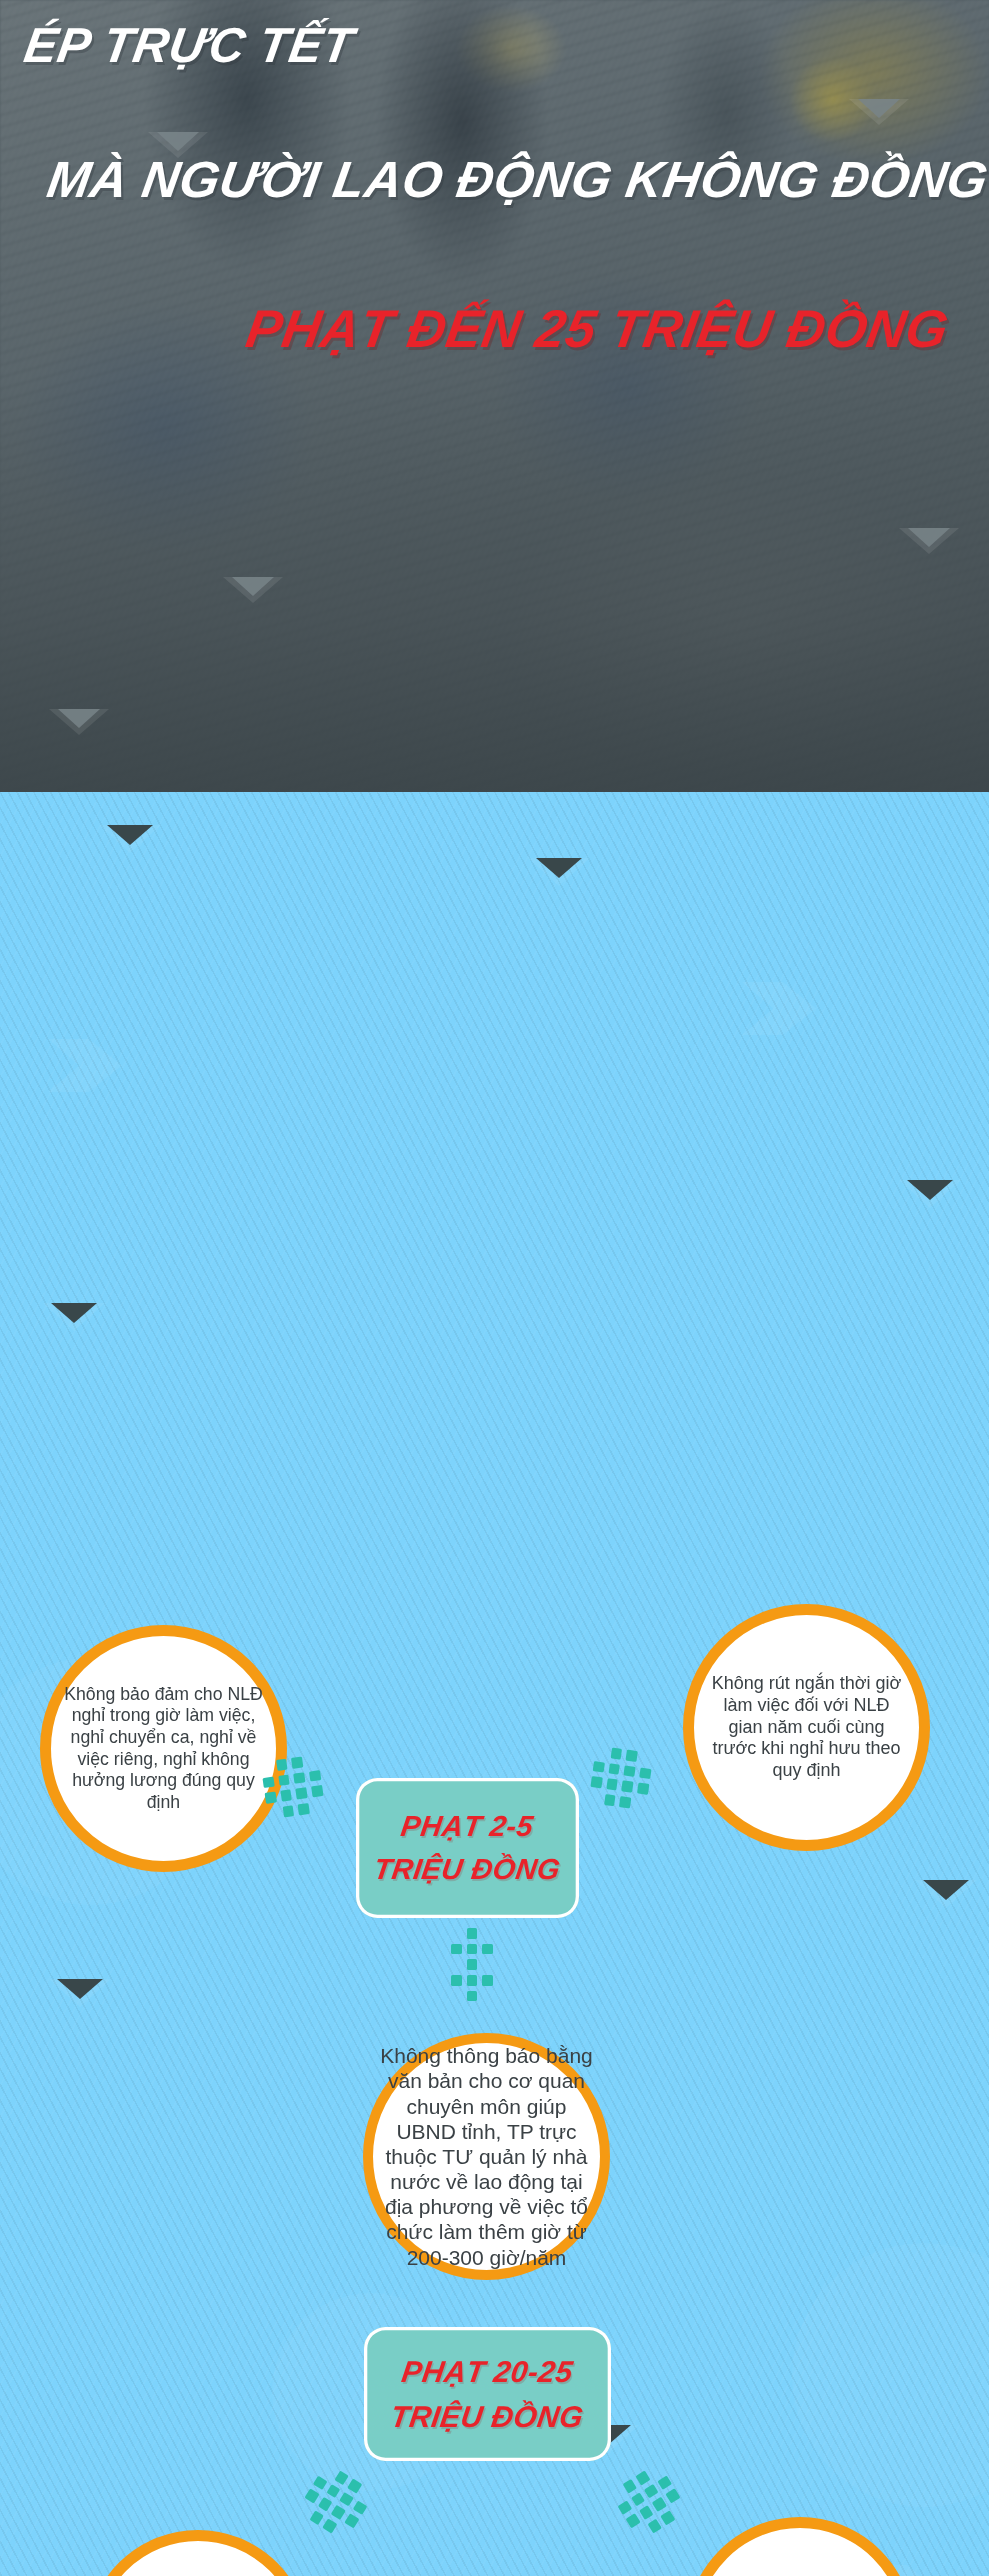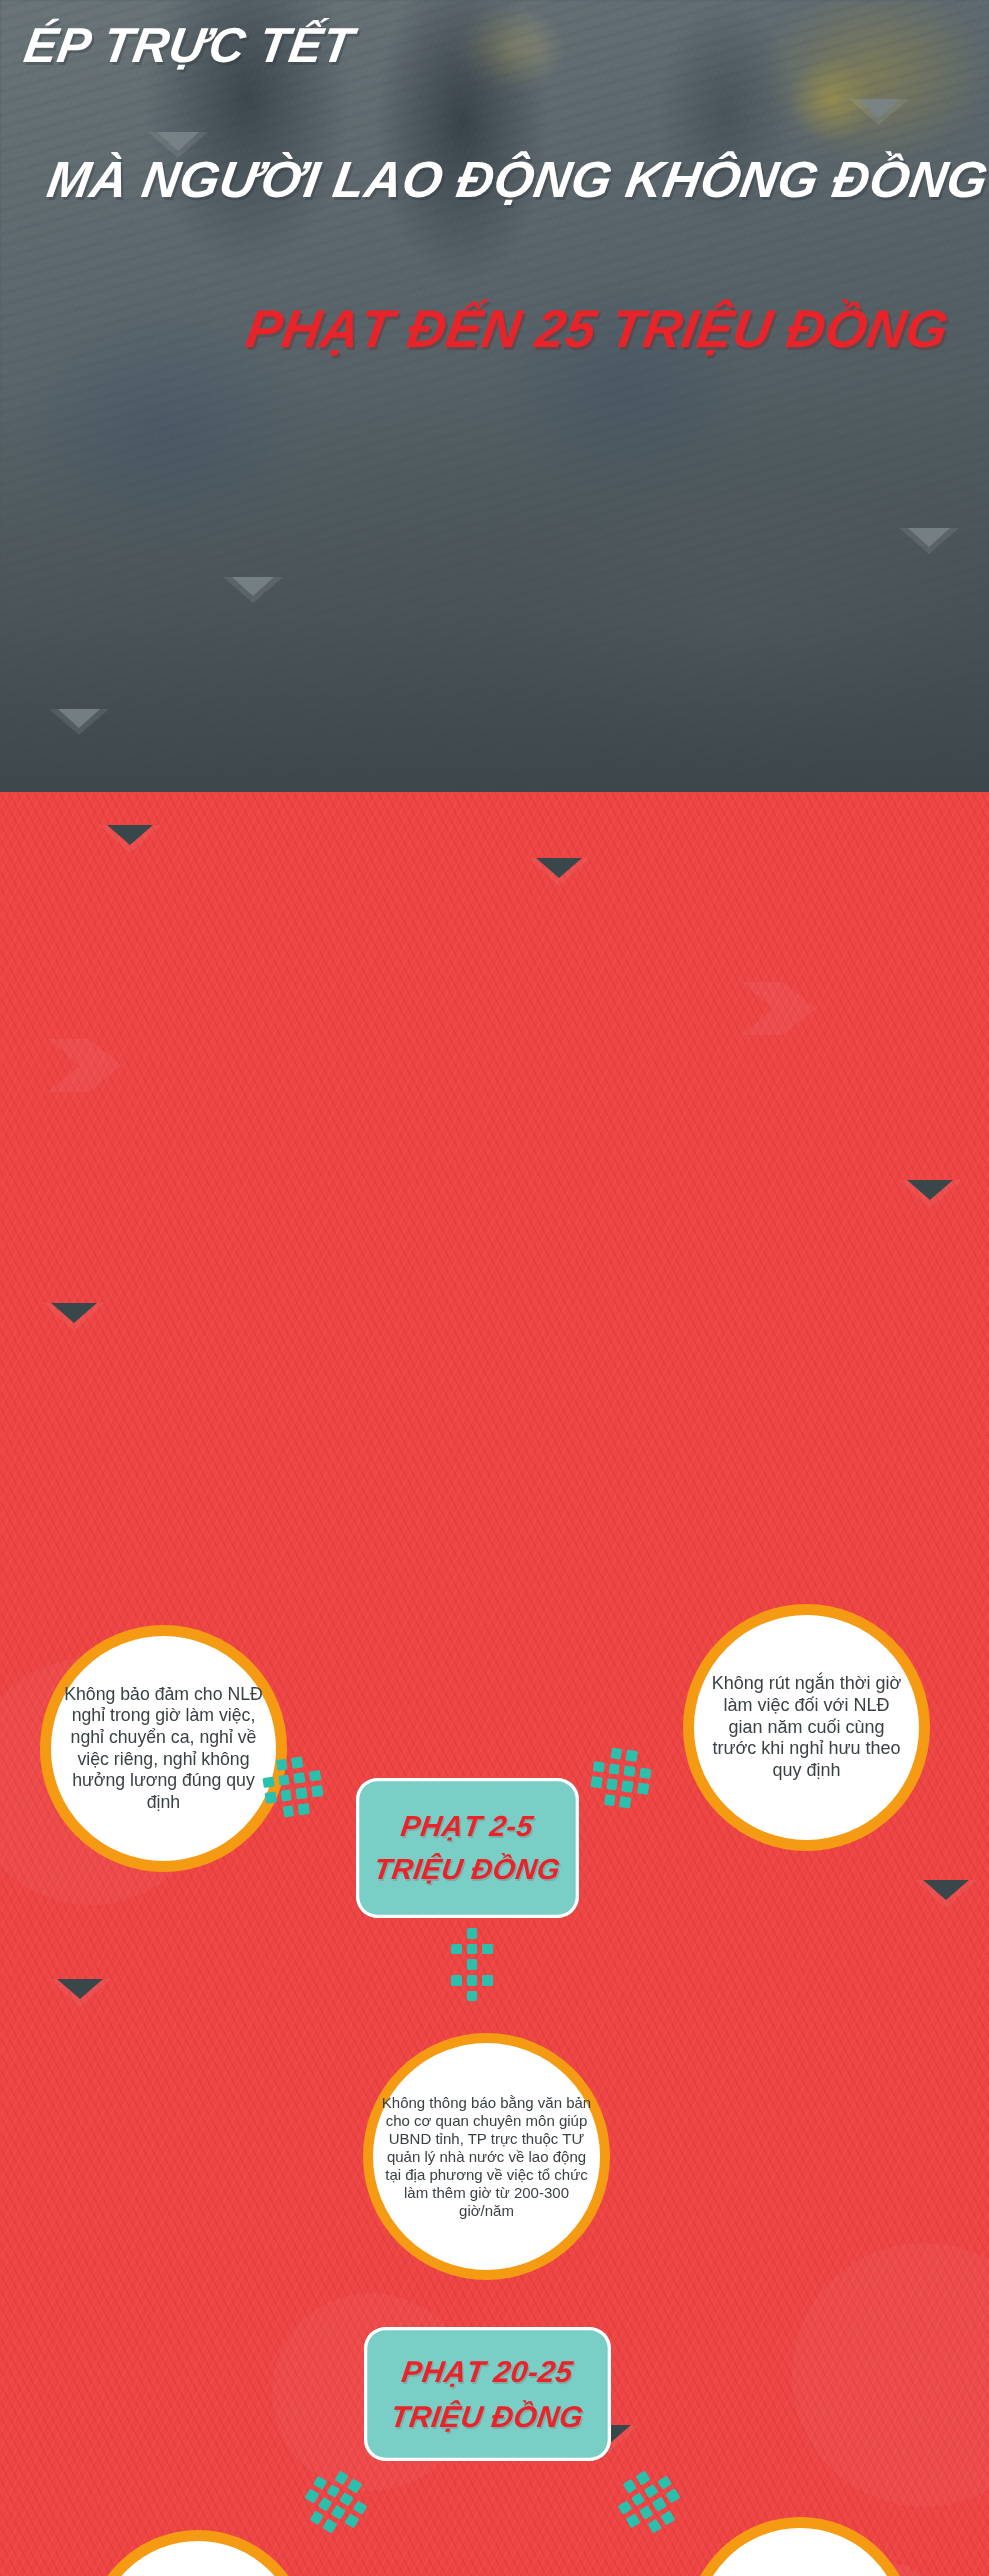--- a/index.html
+++ b/index.html
@@ -93,21 +93,21 @@
     line-height: 1.48;
     font-weight: 400;
     letter-spacing: 0.1px;
   }
 
   
   .board {
     position: relative;
     width: 990px;
     height: 1784px;
-    background: #ef4444;
+    background: #7dd3fc;
     overflow: hidden;
   }
   .board::before {
     content: "";
     position: absolute; inset: 0;
     background:
       repeating-linear-gradient(118deg, rgba(255,255,255,.030) 0px, rgba(255,255,255,.030) 1.6px, rgba(0,0,0,0) 1.6px, rgba(0,0,0,0) 7.4px),
       repeating-linear-gradient(-118deg, rgba(0,0,0,.055) 0px, rgba(0,0,0,.055) 1.6px, rgba(0,0,0,0) 1.6px, rgba(0,0,0,0) 7.4px);
     pointer-events: none;
   }
@@ -149,21 +149,21 @@
     color: #3a4145;
     box-shadow: 0 0 0 0 rgba(0,0,0,0);
   }
   .circ p { padding: 0 11.5px; line-height: 1.22; font-weight: 400; }
 
   #circle-1 { left: 40px;  top: 833px; width: 247px; height: 247px; }
   #circle-1 p { font-size: 17.7px; }
   #circle-2 { left: 683px; top: 812px;  width: 247px; height: 247px; }
   #circle-2 p { font-size: 18px; }
   #circle-3 { left: 363px; top: 1241px; width: 247px; height: 247px; border-width: 10.7px; }
-  #circle-3 p { font-size: 15px; line-height: 1.2; padding: 0 6.6px; }
+  #circle-3 p { font-size: 21px; line-height: 1.2; padding: 0 6.6px; }
   #circle-4 { left: 86px; top: 1738px; width: 224px; height: 224px; }
   #circle-5 { left: 686px; top: 1725px; width: 228px; height: 228px; }
   #circle-5 p { font-size: 18px; }
 
   
   .badge {
     position: absolute;
     background: #79cec6;
     border-radius: 21.4px;
     display: flex; flex-direction: column;

